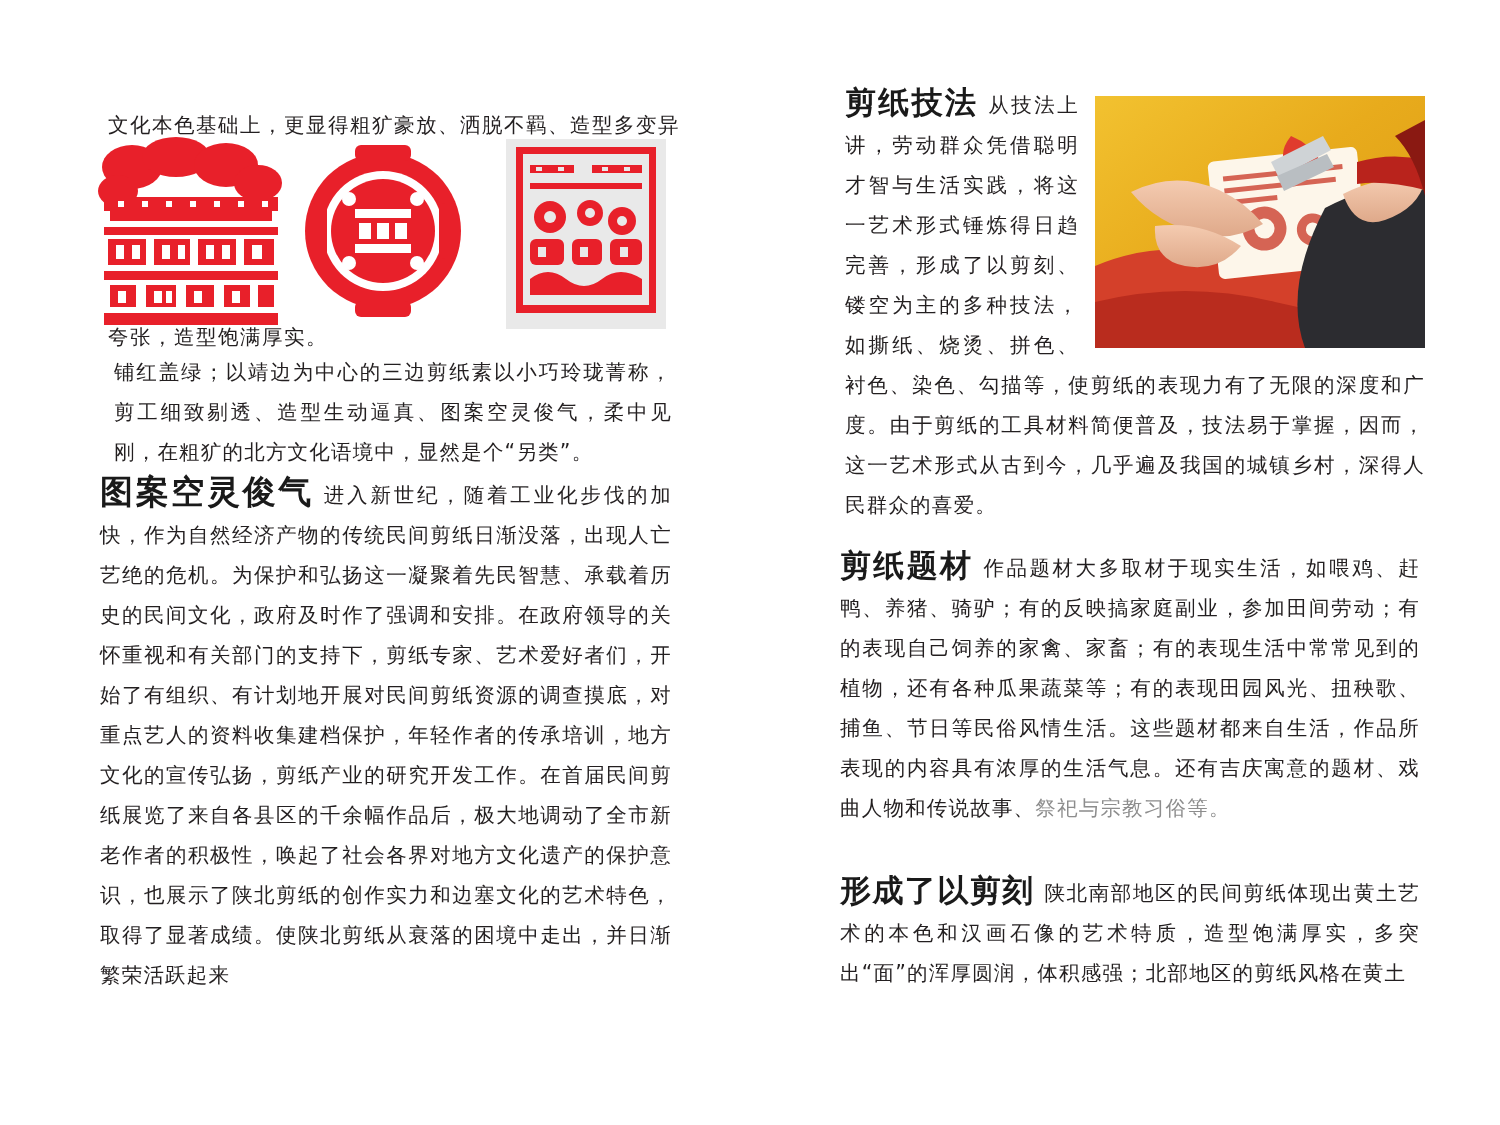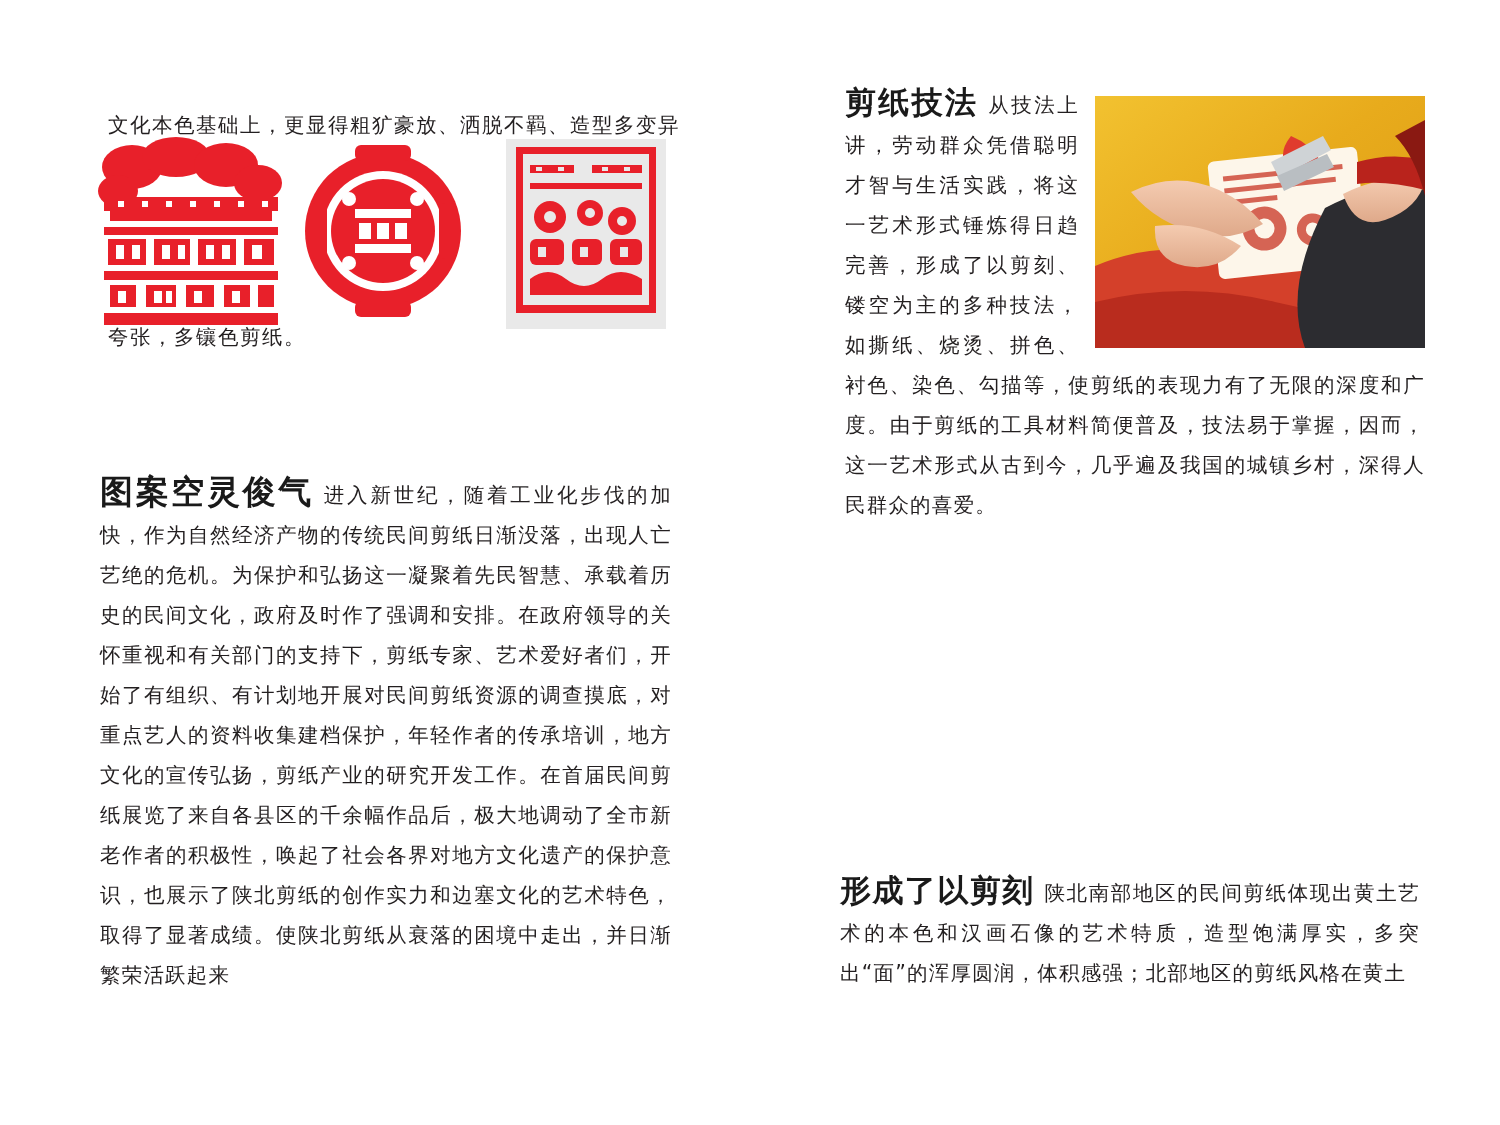--- a/index.html
+++ b/index.html
@@ -268,22 +268,23 @@
             <rect x="114" y="108" width="8" height="10"></rect>
             <rect x="30" y="28" width="6" height="4"></rect>
             <rect x="52" y="28" width="6" height="4"></rect>
             <rect x="96" y="28" width="6" height="4"></rect>
             <rect x="118" y="28" width="6" height="4"></rect>
           </g>
         </svg>
       </div>
     </div>
 
-    <div id="left-caption" class="lead-line">夸张，多镶色剪纸。</div>
-
+    <div id="left-caption" class="lead-line">夸张，造型饱满厚实。</div>
+
+    <p id="left-para-1" class="body-text">铺红盖绿；以靖边为中心的三边剪纸素以小巧玲珑菁称，剪工细致剔透、造型生动逼真、图案空灵俊气，柔中见刚，在粗犷的北方文化语境中，显然是个“另类”。</p>
 
     <div id="dev-section">
       <p class="section-flow">
         <span class="heading-inline">图案空灵俊气</span><span>进入新世纪，随着工业化步伐的加快，作为自然经济产物的传统民间剪纸日渐没落，出现人亡艺绝的危机。为保护和弘扬这一凝聚着先民智慧、承载着历史的民间文化，政府及时作了强调和安排。在政府领导的关怀重视和有关部门的支持下，剪纸专家、艺术爱好者们，开始了有组织、有计划地开展对民间剪纸资源的调查摸底，对重点艺人的资料收集建档保护，年轻作者的传承培训，地方文化的宣传弘扬，剪纸产业的研究开发工作。在首届民间剪纸展览了来自各县区的千余幅作品后，极大地调动了全市新老作者的积极性，唤起了社会各界对地方文化遗产的保护意识，也展示了陕北剪纸的创作实力和边塞文化的艺术特色，取得了显著成绩。使陕北剪纸从衰落的困境中走出，并日渐繁荣活跃起来</span>
       </p>
     </div>
   </div>
 
   <div class="col col-right">
 
@@ -330,20 +331,25 @@
             <path d="M300 40 q20 20 30 60 l0 -76 z" fill="#8a1912"></path>
           </svg>
         </div>
 
         <p class="section-flow">
           <span class="heading-inline">剪纸技法</span><span>从技法上讲，劳动群众凭借聪明才智与生活实践，将这一艺术形式锤炼得日趋完善，形成了以剪刻、镂空为主的多种技法，如撕纸、烧烫、拼色、衬色、染色、勾描等，使剪纸的表现力有了无限的深度和广度。由于剪纸的工具材料简便普及，技法易于掌握，因而，这一艺术形式从古到今，几乎遍及我国的城镇乡村，深得人民群众的喜爱。</span>
         </p>
       </div>
     </div>
 
+    <div id="ticai-section">
+      <p class="section-flow">
+        <span class="heading-inline">剪纸题材</span><span>作品题材大多取材于现实生活，如喂鸡、赶鸭、养猪、骑驴；有的反映搞家庭副业，参加田间劳动；有的表现自己饲养的家禽、家畜；有的表现生活中常常见到的植物，还有各种瓜果蔬菜等；有的表现田园风光、扭秧歌、捕鱼、节日等民俗风情生活。这些题材都来自生活，作品所表现的内容具有浓厚的生活气息。还有吉庆寓意的题材、戏曲人物和传说故事、</span><span class="gray-text">祭祀与宗教习俗等。</span>
+      </p>
+    </div>
 
     <div id="diqu-section">
       <p class="section-flow">
         <span class="heading-inline">形成了以剪刻</span><span>陕北南部地区的民间剪纸体现出黄土艺术的本色和汉画石像的艺术特质，造型饱满厚实，多突出“面”的浑厚圆润，体积感强；北部地区的剪纸风格在黄土</span>
       </p>
     </div>
   </div>
 </div>
 
 </body></html>

